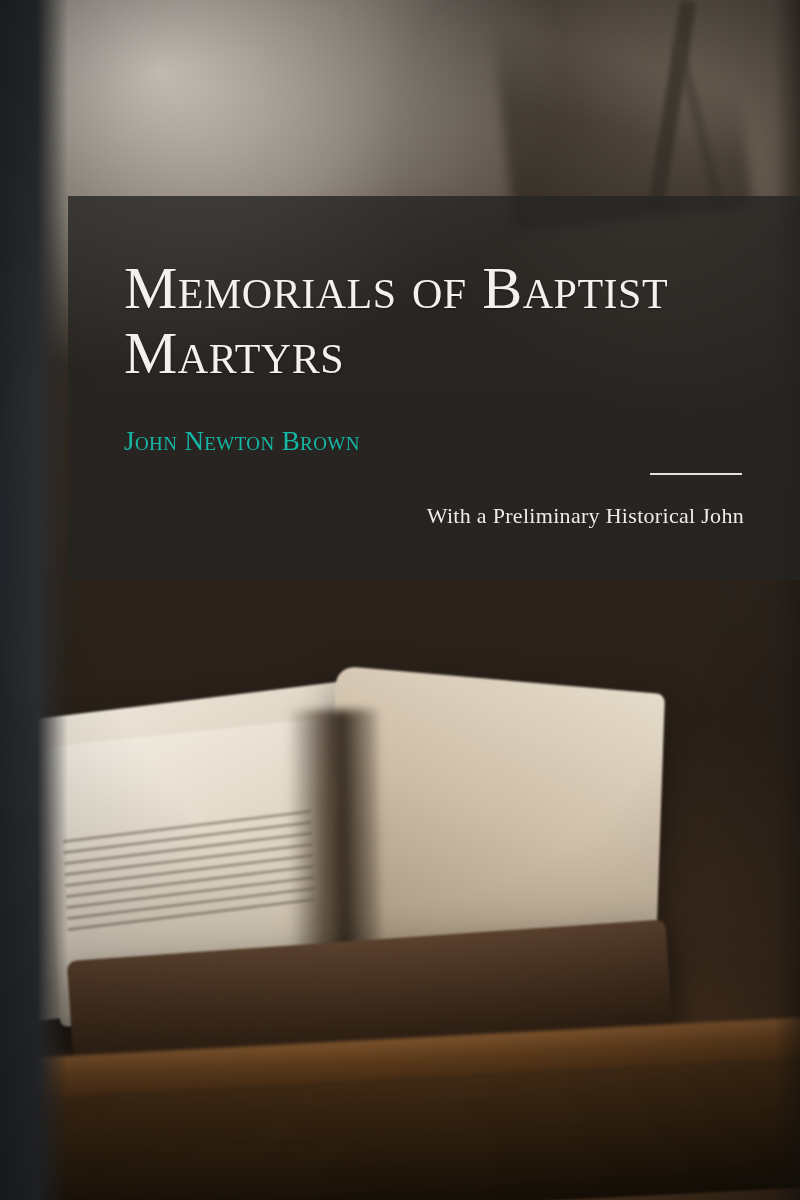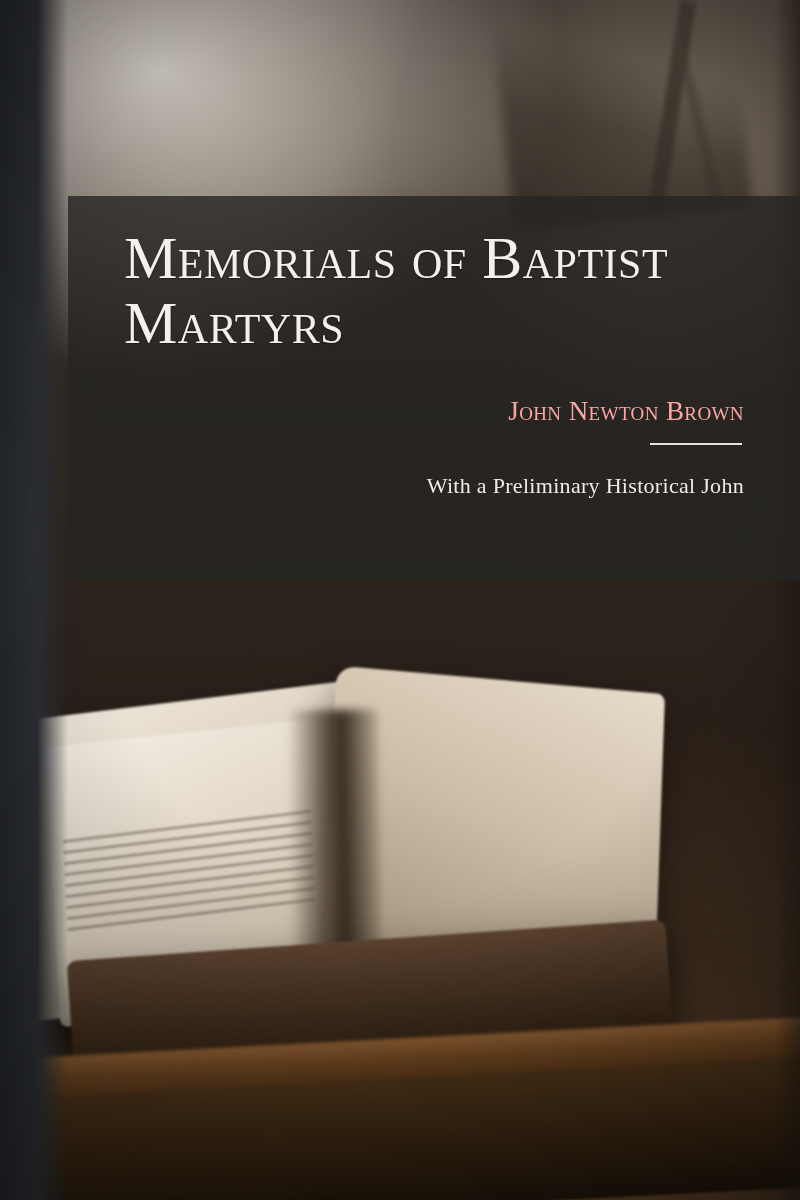--- a/index.html
+++ b/index.html
@@ -163,41 +163,41 @@
 
   
   .title-plate {
     position: absolute;
     left: 68px;
     top: 196px;
     width: 732px;
     height: 384px;
     background: rgba(38,36,34,0.80);
     box-sizing: border-box;
-    padding: 30px 56px 38px 56px;
+    padding: 60px 56px 38px 56px;
     display: flex;
     flex-direction: column;
     justify-content: flex-start;
   }
   .title {
     color: #f3f1ee;
     font-size: 60px;
     line-height: 1.08;
     font-weight: 400;
     letter-spacing: 0.5px;
     font-variant: small-caps;
     text-align: left;
     margin: 0;
     text-shadow: 0 1px 2px rgba(0,0,0,0.4);
   }
   .author {
-    color: #fca5a5;
+    color: #14b8a6;
     font-size: 27px;
     letter-spacing: 0.4px;
-    text-align: right;
+    text-align: left;
     margin-top: 40px;
     font-variant: small-caps;
   }
   .rule {
     width: 92px;
     height: 2px;
     background: #e4e0da;
     align-self: flex-end;
     margin-top: 16px;
     margin-right: 2px;

